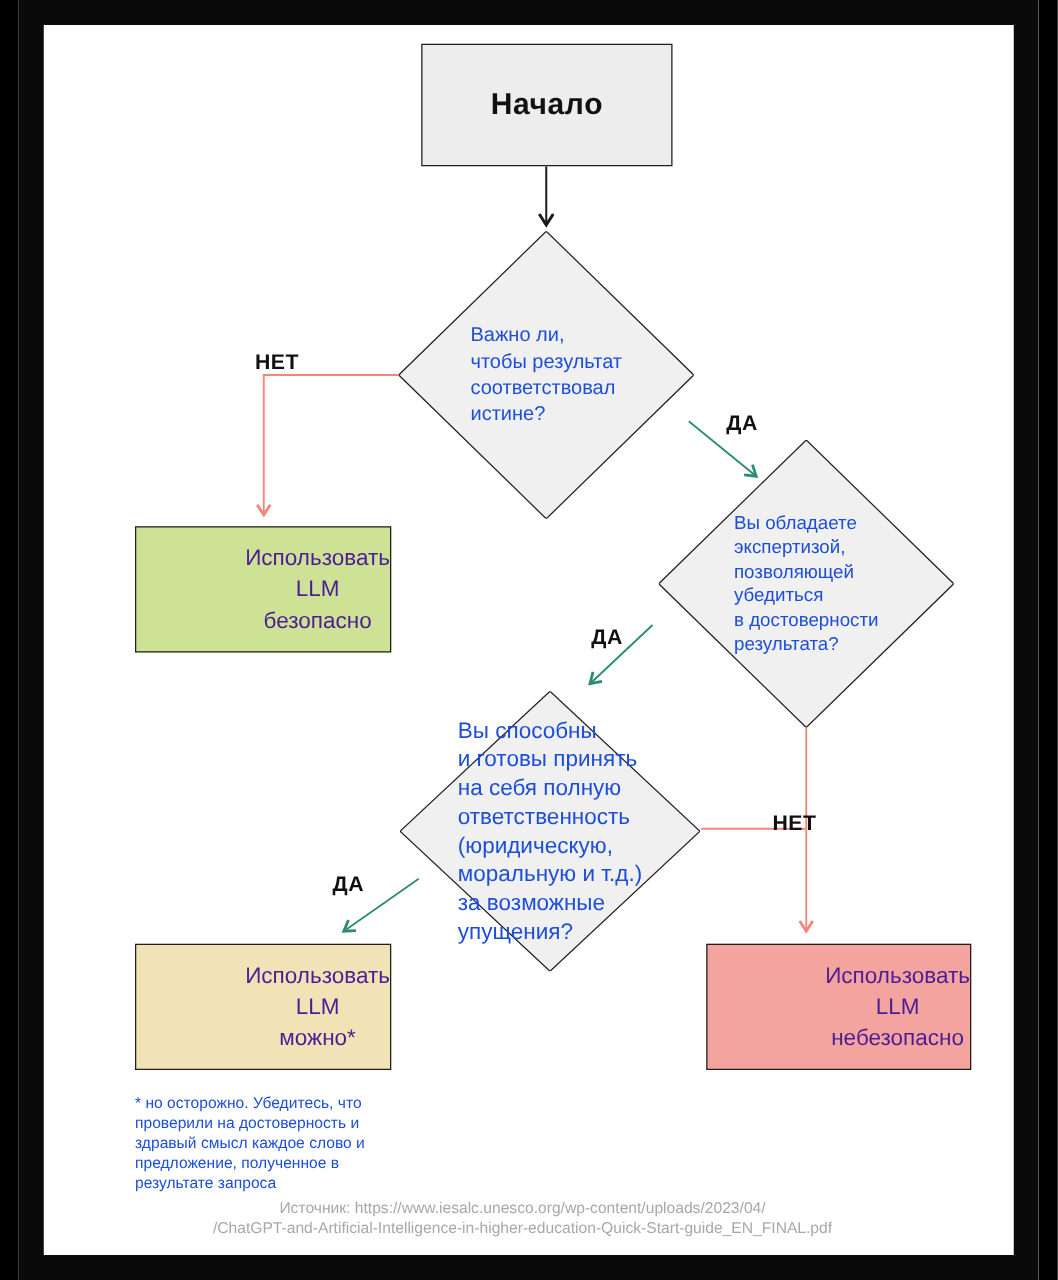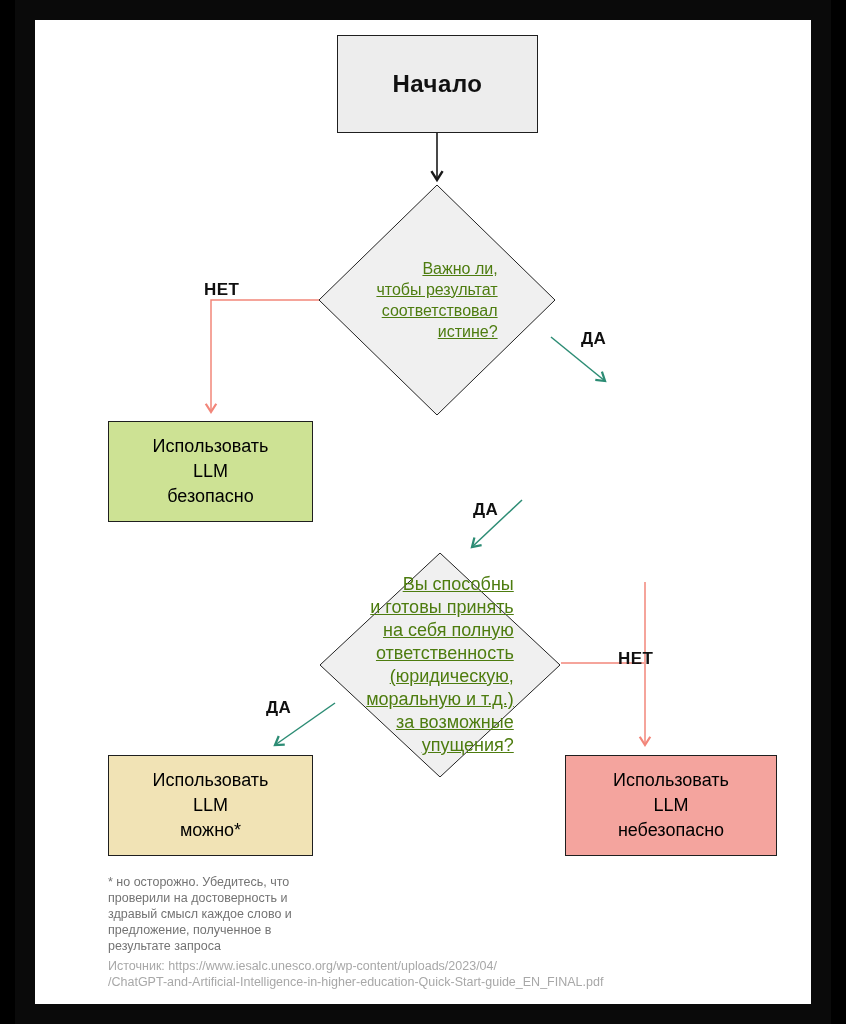--- a/index.html
+++ b/index.html
@@ -8,36 +8,36 @@
     font-family:"Liberation Sans",sans-serif;overflow:hidden;margin:0 auto;
   }
   .frame{
     position:absolute;inset:0;border:20px solid #0a0a0a;pointer-events:none;z-index:50;
   }
   .connectors{position:absolute;inset:0;width:846px;height:1024px;z-index:1;}
   .node{position:absolute;box-sizing:border-box;display:flex;align-items:center;justify-content:center;
         text-align:center;z-index:2;}
   .rect{border:1px solid #1f1f1f;}
   .start{background:#ededed;font-weight:bold;font-size:24px;letter-spacing:.5px;color:#111;}
-  .result{font-size:18px;line-height:1.38;color:#000000;white-space:pre-line;}
+  .result{font-size:18px;line-height:1.38;color:#4c1d95;white-space:pre-line;justify-content:flex-end;}
   .safe{background:#cde294;}
   .ok{background:#f1e3b5;}
   .unsafe{background:#f4a49e;}
   .diamond{position:absolute;z-index:2;}
   .diamond svg{position:absolute;inset:0;display:block;}
   .dtext{position:absolute;inset:0;display:flex;align-items:center;justify-content:center;
-         text-align:right;white-space:pre-line;color:#4d7c0f;text-decoration:underline;}
+         text-align:left;white-space:pre-line;color:#1d4ed8;}
   .d1 .dtext{font-size:16px;line-height:1.32;}
   .d2 .dtext{font-size:15px;line-height:1.3;}
   .d3 .dtext{font-size:18px;line-height:1.28;}
   .edge-label{position:absolute;font-size:17px;font-weight:bold;color:#101010;letter-spacing:.4px;z-index:3;}
   .footnote{position:absolute;left:93px;top:874px;width:235px;font-size:12.5px;line-height:1.28;
-            color:#737373;white-space:pre-line;z-index:2;}
+            color:#1d4ed8;white-space:pre-line;z-index:2;}
   .source{position:absolute;left:93px;top:958px;width:620px;font-size:12.5px;line-height:1.3;
-          color:#a8a8a8;white-space:pre-line;z-index:2;}
+          color:#a8a8a8;white-space:pre-line;z-index:2;text-align:center;}
 </style>
 </head>
 <body>
 
 <div class="page">
 
   <svg class="connectors" viewBox="0 0 846 1024" xmlns="http://www.w3.org/2000/svg">
     <defs>
       <marker id="ah-black" markerWidth="10" markerHeight="10" refX="6.5" refY="4.5" orient="auto">
         <path d="M1,1 L6.5,4.5 L1,8" fill="none" stroke="#1a1a1a" stroke-width="1.5"></path>
@@ -65,20 +65,31 @@
   <div class="diamond d1" style="left:304px;top:185px;width:236px;height:230px;">
     <svg width="236" height="230" viewBox="0 0 236 230">
       <polygon points="118,0 236,115 118,230 0,115" fill="#f0f0f0" stroke="#222" stroke-width="1"></polygon>
     </svg>
     <div class="dtext">Важно ли,
 чтобы результат
 соответствовал
 истине?</div>
   </div>
 
+  <div class="diamond d2" style="left:512px;top:352px;width:236px;height:230px;">
+    <svg width="236" height="230" viewBox="0 0 236 230">
+      <polygon points="118,0 236,115 118,230 0,115" fill="#f0f0f0" stroke="#222" stroke-width="1"></polygon>
+    </svg>
+    <div class="dtext">Вы обладаете
+экспертизой,
+позволяющей
+убедиться
+в достоверности
+результата?</div>
+  </div>
 
   <div class="diamond d3" style="left:305px;top:553px;width:240px;height:224px;">
     <svg width="240" height="224" viewBox="0 0 240 224">
       <polygon points="120,0 240,112 120,224 0,112" fill="#f0f0f0" stroke="#222" stroke-width="1"></polygon>
     </svg>
     <div class="dtext">Вы способны
 и готовы принять
 на себя полную
 ответственность
 (юридическую,

